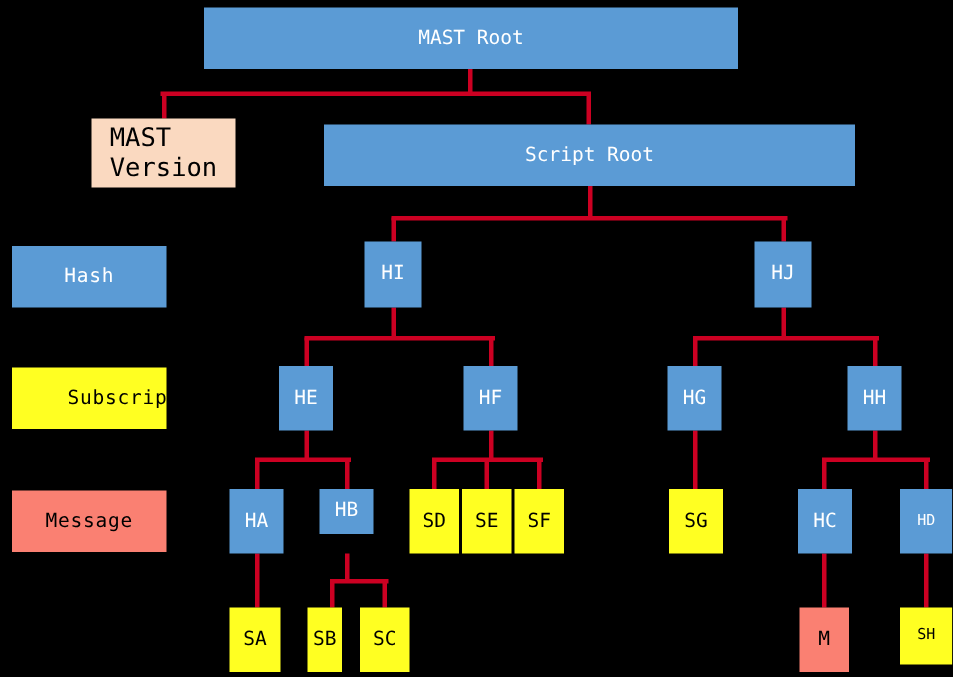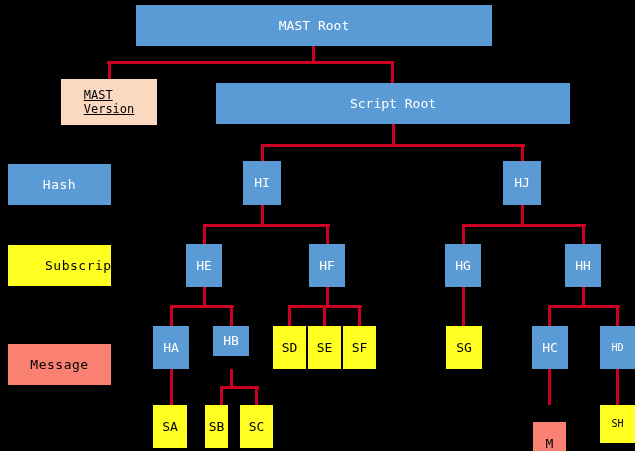--- a/index.html
+++ b/index.html
@@ -29,21 +29,20 @@
     background: #5b9bd5;
     color: #ffffff;
   }
   .subscript {
     background: #ffff22;
     color: #000000;
   }
   .message {
     background: #fa8072;
     color: #000000;
-    margin-top: 17px;
   }
   .version {
     background: #fad9c0;
     color: #000000;
   }
   .edge {
     position: absolute;
     background: #cc0022;
     z-index: 1;
   }
@@ -89,21 +88,21 @@
       <div class="edge" style="background: rgb(204, 0, 34); left: 170px; top: 369px; width: 3px; height: 36px;"></div>
       <div class="edge" style="background: rgb(204, 0, 34); left: 230px; top: 369px; width: 3px; height: 18px;"></div>
       <div class="edge" style="background: rgb(204, 0, 34); left: 220px; top: 386px; width: 39px; height: 3px;"></div>
       <div class="edge" style="background: rgb(204, 0, 34); left: 220px; top: 387px; width: 3px; height: 18px;"></div>
       <div class="edge" style="background: rgb(204, 0, 34); left: 255px; top: 387px; width: 3px; height: 18px;"></div>
       <div class="edge" style="background: rgb(204, 0, 34); left: 548px; top: 369px; width: 3px; height: 36px;"></div>
       <div class="edge" style="background: rgb(204, 0, 34); left: 616px; top: 369px; width: 3px; height: 36px;"></div>
     </div>
   <div id="node-layer">
       <div class="node hash" style="left: 136px; top: 5px; width: 356px; height: 41px; font-size: 13px;">MAST Root</div>
-      <div class="node version" style="left: 61px; top: 79px; width: 96px; height: 46px; font-size: 12px; text-decoration: underline;">MAST
+      <div class="node version" style="left: 61px; top: 79px; width: 96px; height: 46px; font-size: 17px;">MAST
 Version</div>
       <div class="node hash" style="left: 216px; top: 83px; width: 354px; height: 41px; font-size: 13px;">Script Root</div>
       <div class="node hash legend-node" style="left: 8px; top: 164px; width: 103px; height: 41px; font-size: 13px;">Hash</div>
       <div class="node subscript legend-node" style="left: 8px; top: 245px; width: 103px; height: 41px; font-size: 13px; padding-left: 46px;">Subscript</div>
       <div class="node message legend-node" style="left: 8px; top: 327px; width: 103px; height: 41px; font-size: 13px;">Message</div>
       <div class="node hash" style="left: 243px; top: 161px; width: 38px; height: 44px; font-size: 13px;">HI</div>
       <div class="node hash" style="left: 503px; top: 161px; width: 38px; height: 44px; font-size: 13px;">HJ</div>
       <div class="node hash" style="left: 186px; top: 244px; width: 36px; height: 43px; font-size: 13px;">HE</div>
       <div class="node hash" style="left: 309px; top: 244px; width: 36px; height: 43px; font-size: 13px;">HF</div>
       <div class="node hash" style="left: 445px; top: 244px; width: 36px; height: 43px; font-size: 13px;">HG</div>

